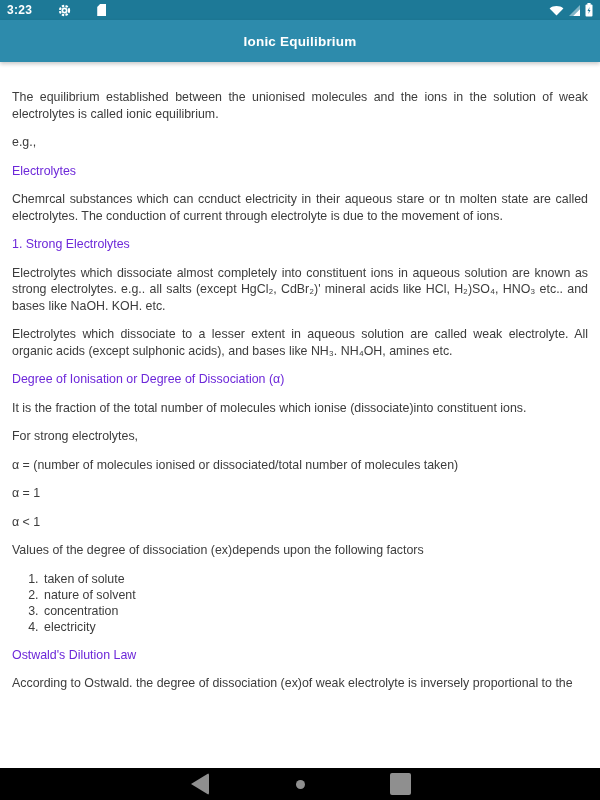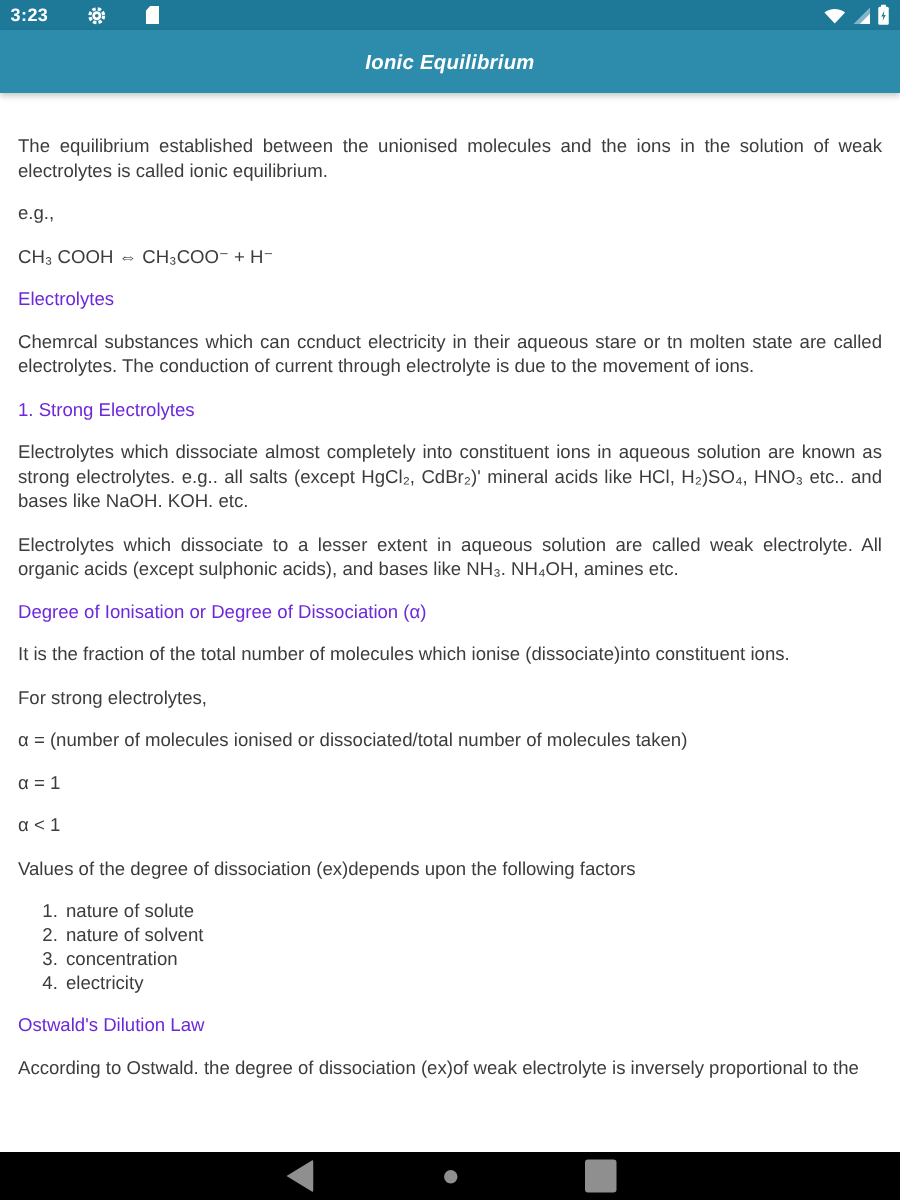--- a/index.html
+++ b/index.html
@@ -18,21 +18,21 @@
   .sb-group{display:flex;align-items:center;gap:26px;}
   .sb-time{letter-spacing:.3px;}
   .icon-sd{
     display:inline-block;width:9px;height:12px;background:#fff;
     clip-path:polygon(32% 0,100% 0,100% 100%,0 100%,0 26%);
   }
   
   .app-bar{
     position:absolute;top:20px;left:0;right:0;height:42px;
     background:#2d8bac;display:flex;align-items:center;justify-content:center;
-    box-shadow:0 2px 4px rgba(0,0,0,.22);z-index:2;font-style:italic;
+    box-shadow:0 2px 4px rgba(0,0,0,.22);z-index:2;
   }
   .app-title{color:#fff;font-size:13.5px;font-weight:bold;letter-spacing:.2px;}
   
   .content{
     position:absolute;top:62px;bottom:32px;left:0;right:0;
     overflow:hidden;background:#fff;
     padding:15px 12px 0 12px;box-sizing:border-box;
     color:#3c3c3c;font-size:12.4px;line-height:16.5px;
   }
   .content p{margin:12px 0 12px 0;}
@@ -93,41 +93,40 @@
     </div>
   </div>
 
   <div class="app-bar">
     <span class="app-title">Ionic Equilibrium</span>
   </div>
 
   <div class="content">
     <p class="just">The equilibrium established between the unionised molecules and the ions in the solution of weak electrolytes is called ionic equilibrium.</p>
     <p>e.g.,</p>
-    <p>CH₃ COOH ⇔ CH₃COO⁻ + H⁻</p>
 
     <p class="h">Electrolytes</p>
     <p class="just">Chemrcal substances which can ccnduct electricity in their aqueous stare or tn molten state are called electrolytes. The conduction of current through electrolyte is due to the movement of ions.</p>
 
     <p class="h">1. Strong Electrolytes</p>
     <p class="just">Electrolytes which dissociate almost completely into constituent ions in aqueous solution are known as strong electrolytes. e.g.. all salts (except HgCl₂, CdBr₂)' mineral acids like HCl, H₂)SO₄, HNO₃ etc.. and bases like NaOH. KOH. etc.</p>
 
     <p class="just">Electrolytes which dissociate to a lesser extent in aqueous solution are called weak electrolyte. All organic acids (except sulphonic acids), and bases like NH₃. NH₄OH, amines etc.</p>
 
     <p class="h">Degree of Ionisation or Degree of Dissociation (α)</p>
     <p>It is the fraction of the total number of molecules which ionise (dissociate)into constituent ions.</p>
     <p>For strong electrolytes,</p>
 
     <p>α = (number of molecules ionised or dissociated/total number of molecules taken)</p>
     <p>α = 1</p>
     <p>α &lt; 1</p>
 
     <p>Values of the degree of dissociation (ex)depends upon the following factors</p>
     <ol>
-      <li>nature of solute</li>
+      <li>taken of solute</li>
       <li>nature of solvent</li>
       <li>concentration</li>
       <li>electricity</li>
     </ol>
 
     <p class="h">Ostwald's Dilution Law</p>
     <p class="just">According to Ostwald. the degree of dissociation (ex)of weak electrolyte is inversely proportional to the</p>
   </div>
 
   <div class="nav-bar">

